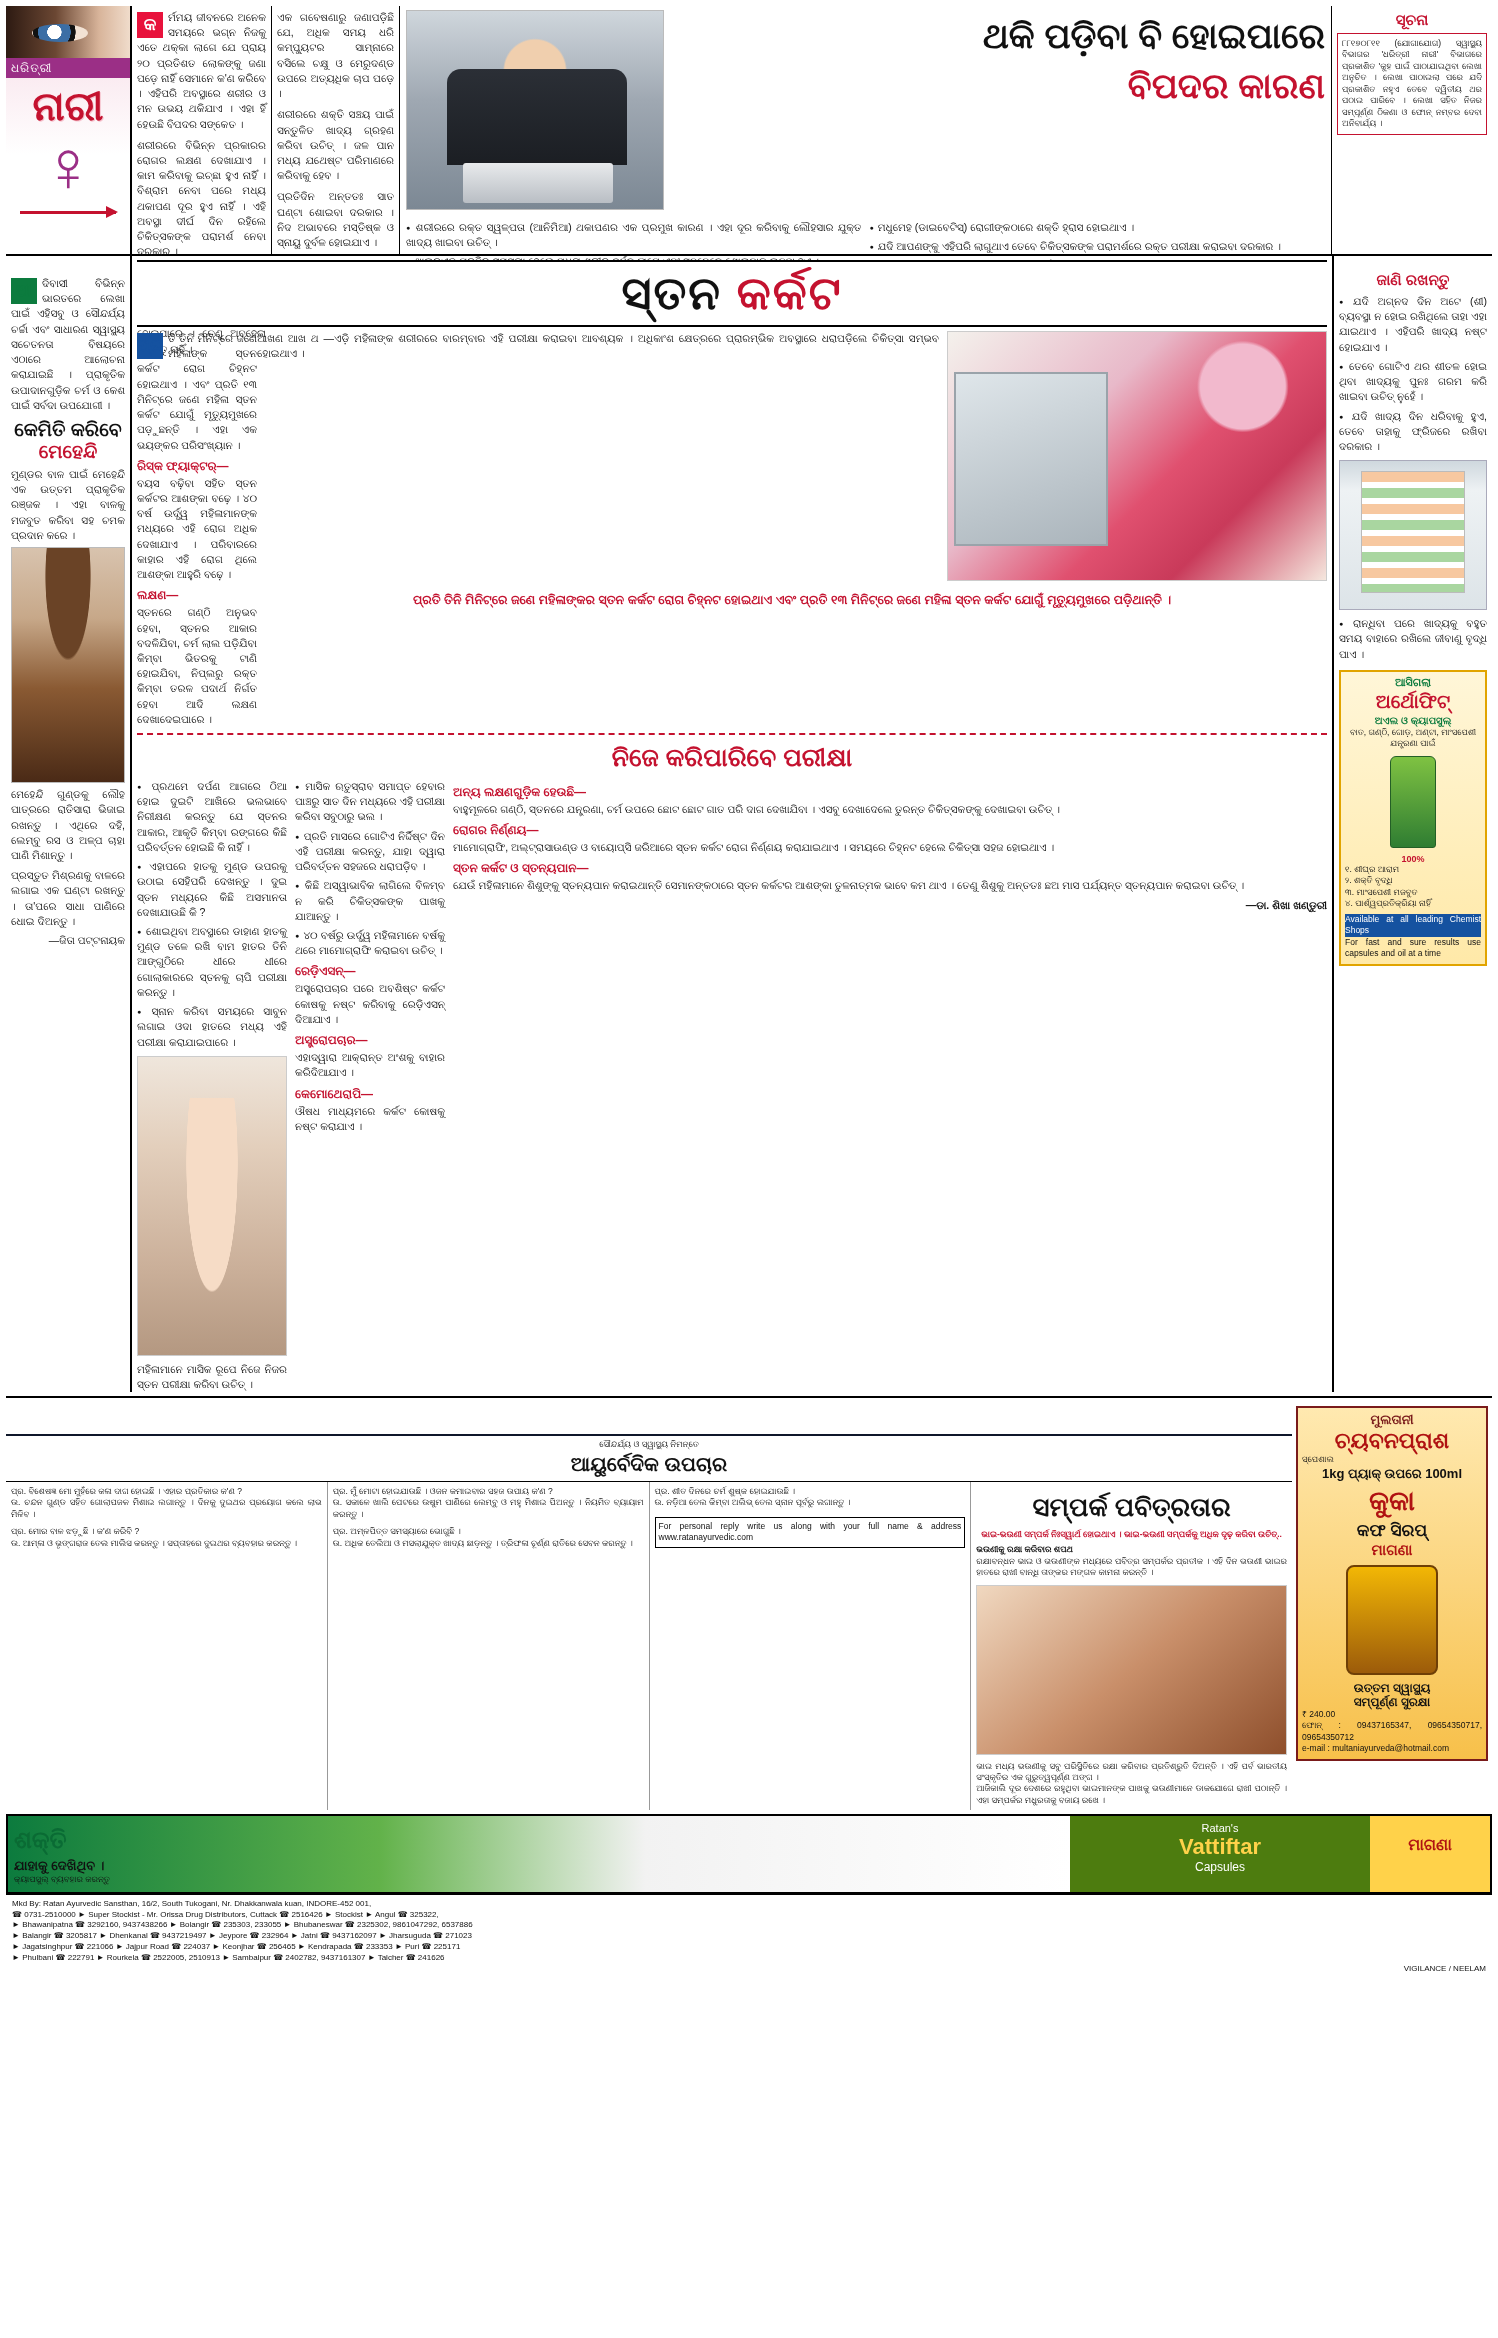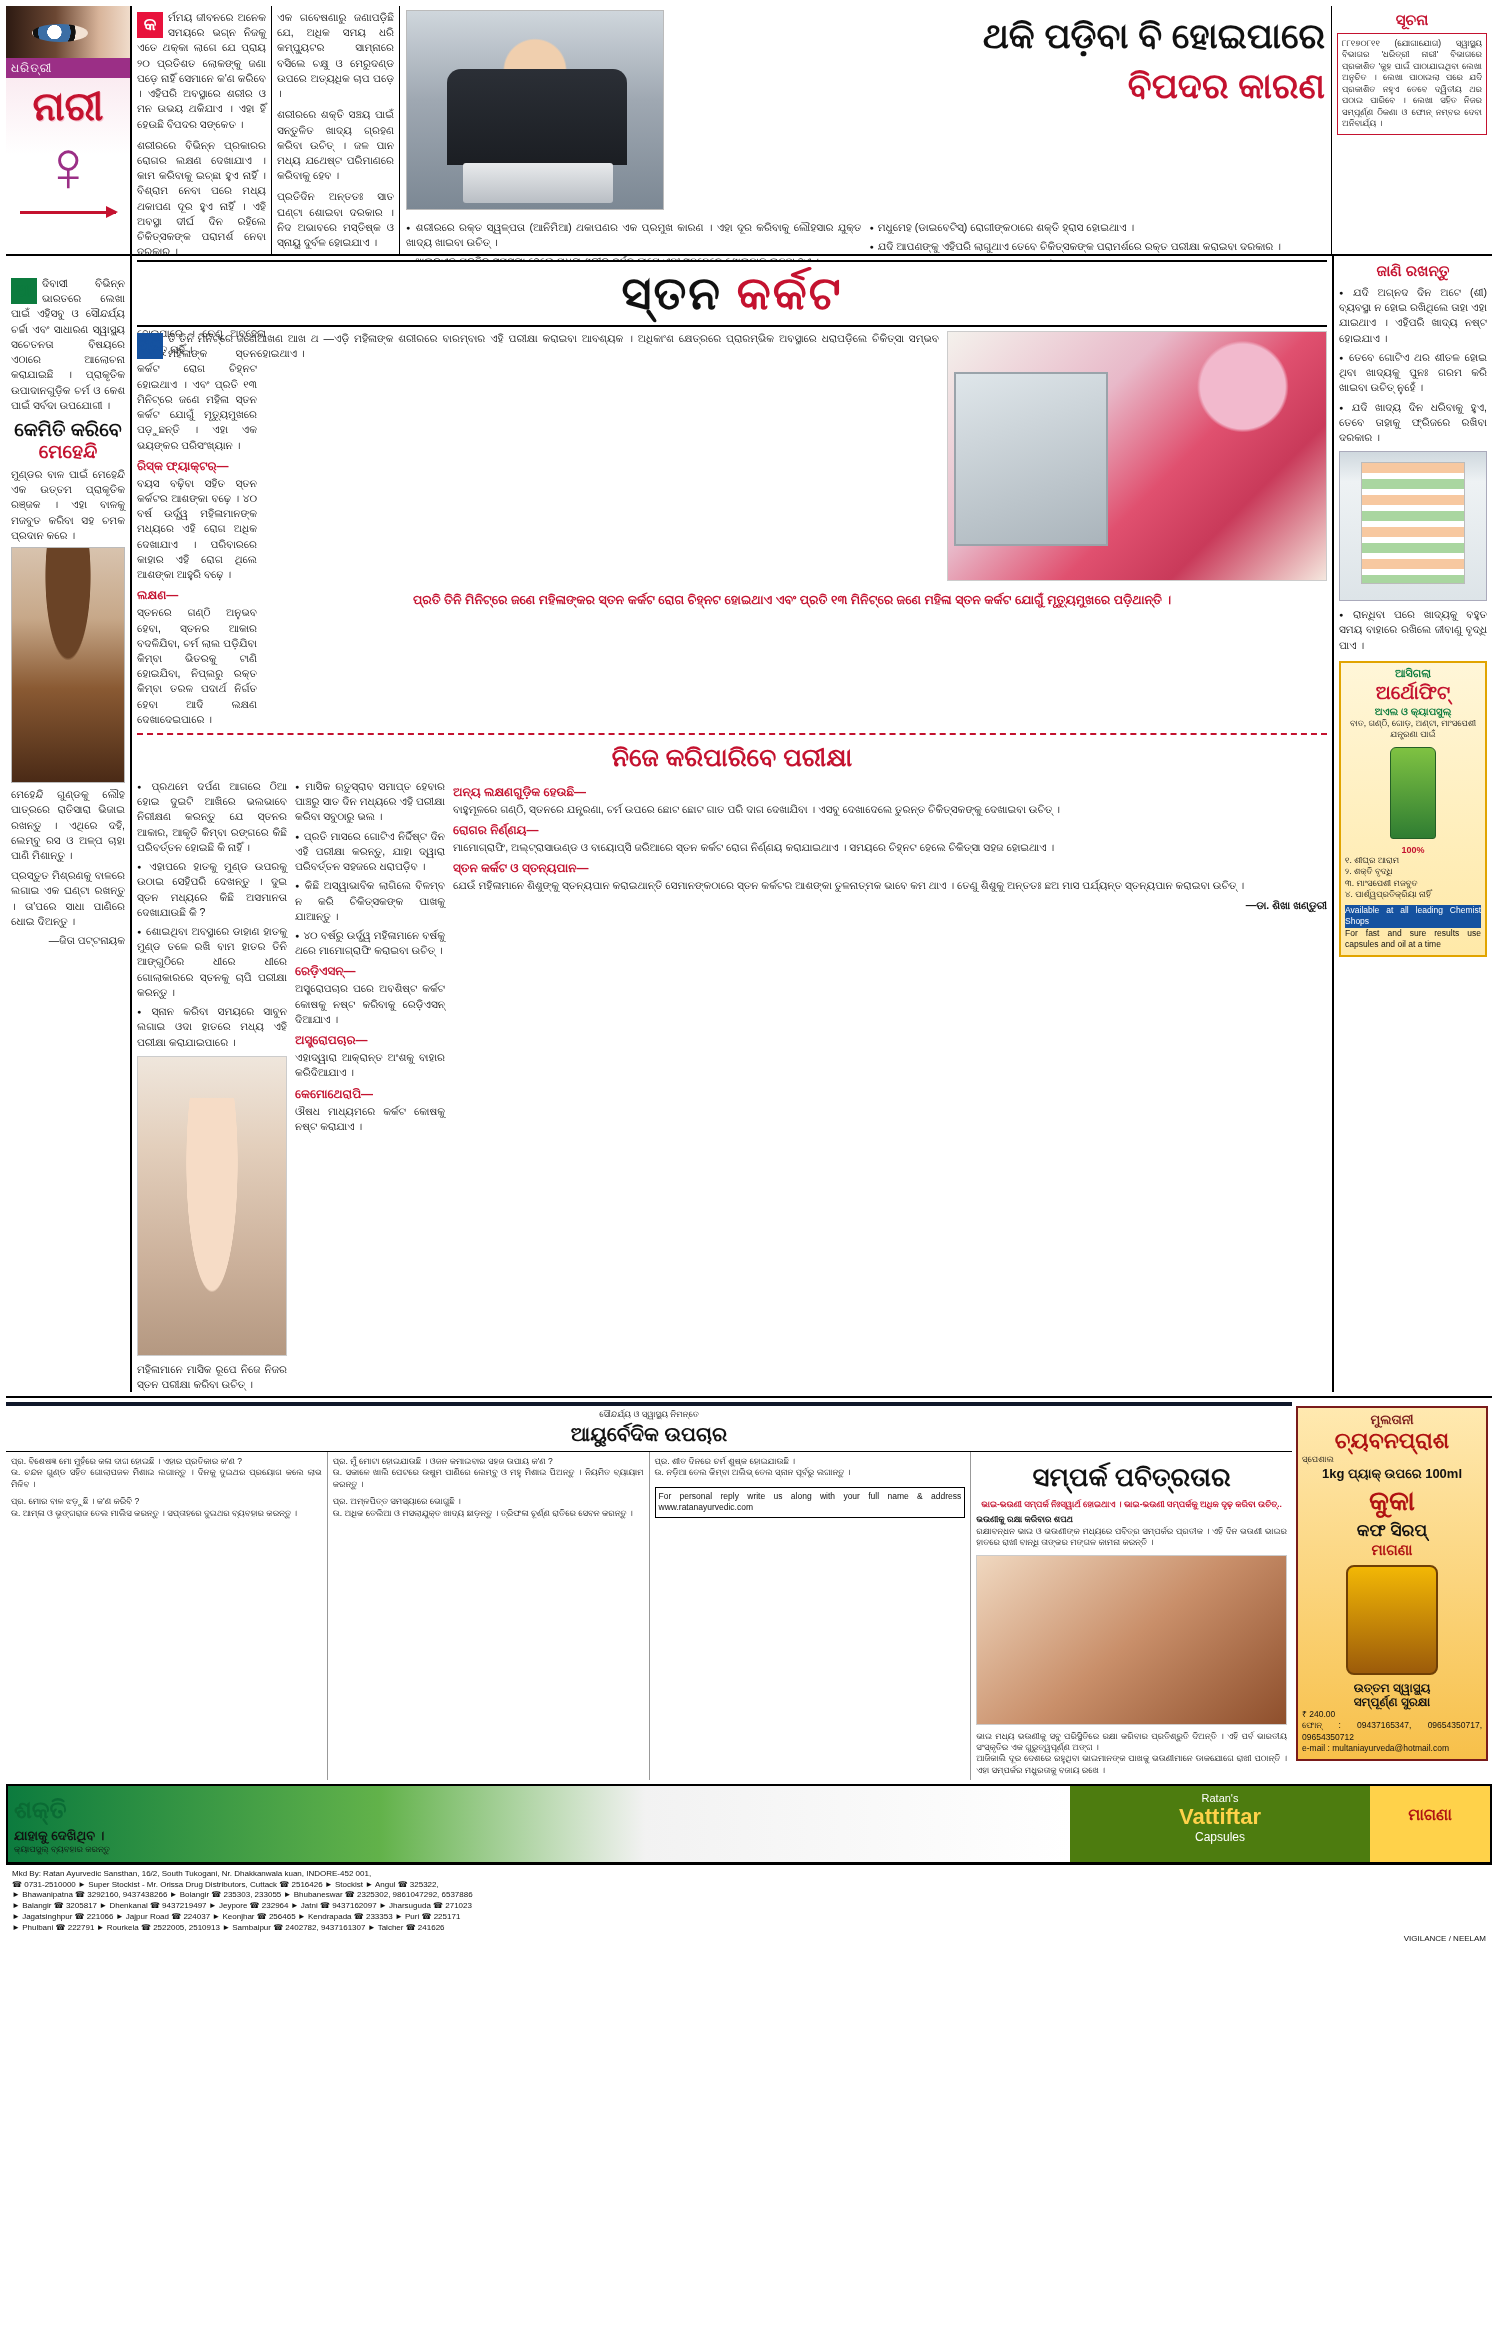--- a/index.html
+++ b/index.html
@@ -104,21 +104,21 @@
     background:
       radial-gradient(circle at 78% 22%, #f2b9cd 0 12%, rgba(0,0,0,0) 13%),
       linear-gradient(135deg,#f4f1ec 0%,#e8b9c9 35%,#e0506f 58%,#c93a5a 75%,#f5e7de 100%);
     border:1px solid #ccc; position:relative;
   }
   .cancer-photo:after{
     content:""; position:absolute; left:6px; top:40px; width:150px; height:170px;
     background:linear-gradient(160deg,#dfe6ea,#aab4bb); border:2px solid #9aa3aa;
   }
   .xray-caption { color:#c4122f; font-size:12.5px; font-weight:bold; line-height:1.5; text-align:center; margin:4px 0;}
-  .mid-right { width:160px; padding:4px 5px; border-left:2px solid #000; }
+  .mid-right { width:160px; padding:13px 5px; border-left:2px solid #000; }
   .mid-right h3 { color:#c4122f; font-size:15px; margin:2px 0 5px; text-align:center; font-weight:bold; }
   .fridge-photo {
     width:100%; height:150px; margin:6px 0;
     background:linear-gradient(180deg,#cfd8de,#eef2f4 20%,#dde4e8 100%);
     border:1px solid #aab;
   }
   .fridge-photo:after{ content:""; display:block; margin:10px auto; width:70%; height:120px;
     background:repeating-linear-gradient(180deg,#f7c8a0 0 10px,#fff 10px 16px,#a9d6a0 16px 26px,#fff 26px 32px);
     border:1px solid #bbb; }
   .exam-title { color:#c4122f; font-size:25px; font-weight:bold; text-align:center; margin:8px 0 6px; }
@@ -140,21 +140,21 @@
     width:46px; height:92px; margin:6px auto; border-radius:6px 6px 3px 3px;
     background:linear-gradient(180deg,#7fc242,#2f7d32);
     border:1px solid #245f26;
   }
   .ad-chyawan { border:2px solid #7a1b1b; background:linear-gradient(180deg,#ffe9b0,#f7c04a); padding:4px; text-align:center; }
   .ad-chyawan h3 { font-size:27px; color:#b01212; margin:4px 0; }
   .jar { width:92px; height:110px; margin:6px auto; border-radius:8px;
     background:linear-gradient(180deg,#f2b705,#9c5b0a); border:2px solid #6f3f06; }
 
   
-  .ayur-head { text-align:center; border-top:4px solid #0f172a; border-bottom:1px solid #000; padding:3px 0; }
+  .ayur-head { text-align:center; border-top:2px solid #0f172a; border-bottom:1px solid #000; padding:3px 0;margin-top:32px; }
   .ayur-head h2 { font-size:20px; margin:2px 0; color:#111; }
   .ayur-cols { display:flex; }
   .ayur-cols > div { flex:1; padding:4px 5px; border-right:1px solid #999; }
   .ayur-cols > div:last-child { border-right:none; }
 
   .sampark-title { text-align:center; font-size:26px; font-weight:bold; margin:6px 0; }
   .rakhi-photo { width:100%; height:170px; background:linear-gradient(140deg,#f0d8c0,#c98f6a 50%,#8e4f2c); border:1px solid #ccc; margin:6px 0; }
 
   .bottom-ad { border:2px solid #000; margin-top:4px; display:flex; }
   .vatti { flex:1; background:linear-gradient(90deg,#0c7b3e,#62b24a 35%,#f2f2f2 60%,#fff); padding:6px; position:relative; }

